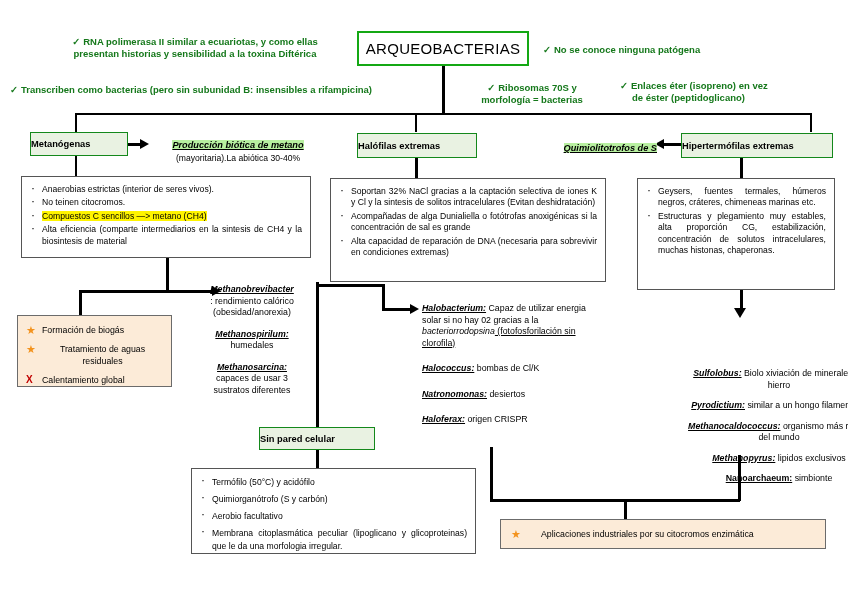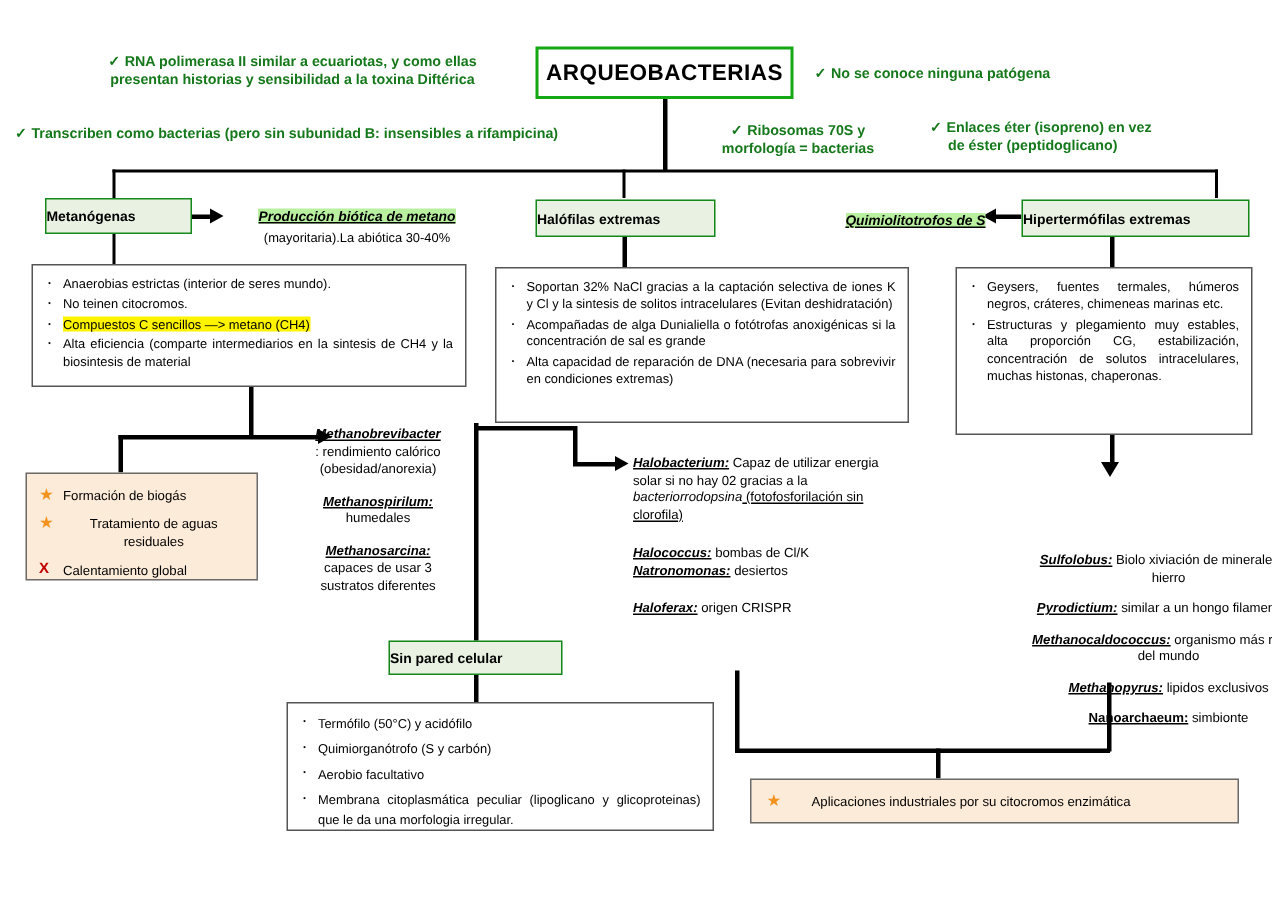--- a/index.html
+++ b/index.html
@@ -23,21 +23,21 @@
     font-size:9.5px;
     line-height:12px;
   }
   .gnote .chk{color:#15781B;font-weight:bold;margin-right:3px;}
   .gnote.center{text-align:center;}
 
   
   .titlebox{
     border:2px solid #14A814;
     background:#ffffff;
-    font-weight:bold;
+    font-weight:normal;
     font-size:15px;
     letter-spacing:0.3px;
     display:flex;align-items:center;justify-content:center;
     color:#000;
   }
 
   
   .catbox{
     border:1.6px solid #14881B;
     background:#E9F2E2;
@@ -221,21 +221,21 @@
     <span class="ghl">Producción biótica de metano</span>
     <div class="subtle" style="margin-top:1px;">(mayoritaria).La abiótica 30-40%</div>
   </div>
 
   <div class="abs" style="left:515px;top:137px;width:142px;text-align:right;">
     <span class="ghl">Quimiolitotrofos de S</span>
   </div>
 
   <div class="abs panel" style="left:21px;top:176px;width:290px;height:82px;">
     <ul>
-      <li><span>Anaerobias estrictas (interior de seres mundo).</span></li>
+      <li><span>Anaerobias estrictas (interior de seres vivos).</span></li>
       <li><span>No teinen citocromos.</span></li>
       <li><span class="hl-yellow">Compuestos C sencillos —&gt; metano (CH4)</span></li>
       <li><span>Alta eficiencia (comparte intermediarios en la sintesis de CH4 y la biosintesis de material</span></li>
     </ul>
   </div>
 
   <div class="abs panel" style="left:330px;top:178px;width:276px;height:104px;">
     <ul>
       <li><span>Soportan 32% NaCl gracias a la captación selectiva de iones K y Cl y la sintesis de solitos intracelulares (Evitan deshidratación)</span></li>
       <li><span>Acompañadas de alga Dunialiella o fotótrofas anoxigénicas si la concentración de sal es grande</span></li>
@@ -288,21 +288,21 @@
       <span class="nm">Methanosarcina:</span><br>
       <span>capaces de usar 3</span><br>
       <span>sustratos diferentes</span>
     </p>
   </div>
 
   <div class="abs genus" style="left:422px;top:303px;width:185px;">
     <p style="margin-bottom:14px;">
       <span class="nm">Halobacterium:</span><span> Capaz de utilizar energia solar si no hay 02 gracias a la </span><span class="it">bacteriorrodopsina</span><span class="u"> (fotofosforilación sin clorofila)</span>
     </p>
-    <p style="margin-bottom:0;">
+    <p style="margin-bottom:14px;">
       <span class="nm">Halococcus:</span><span> bombas de Cl/K</span>
     </p>
     <p style="margin-bottom:14px;">
       <span class="nm">Natronomonas:</span><span> desiertos</span>
     </p>
     <p>
       <span class="nm">Haloferax:</span><span> origen CRISPR</span>
     </p>
   </div>
 

